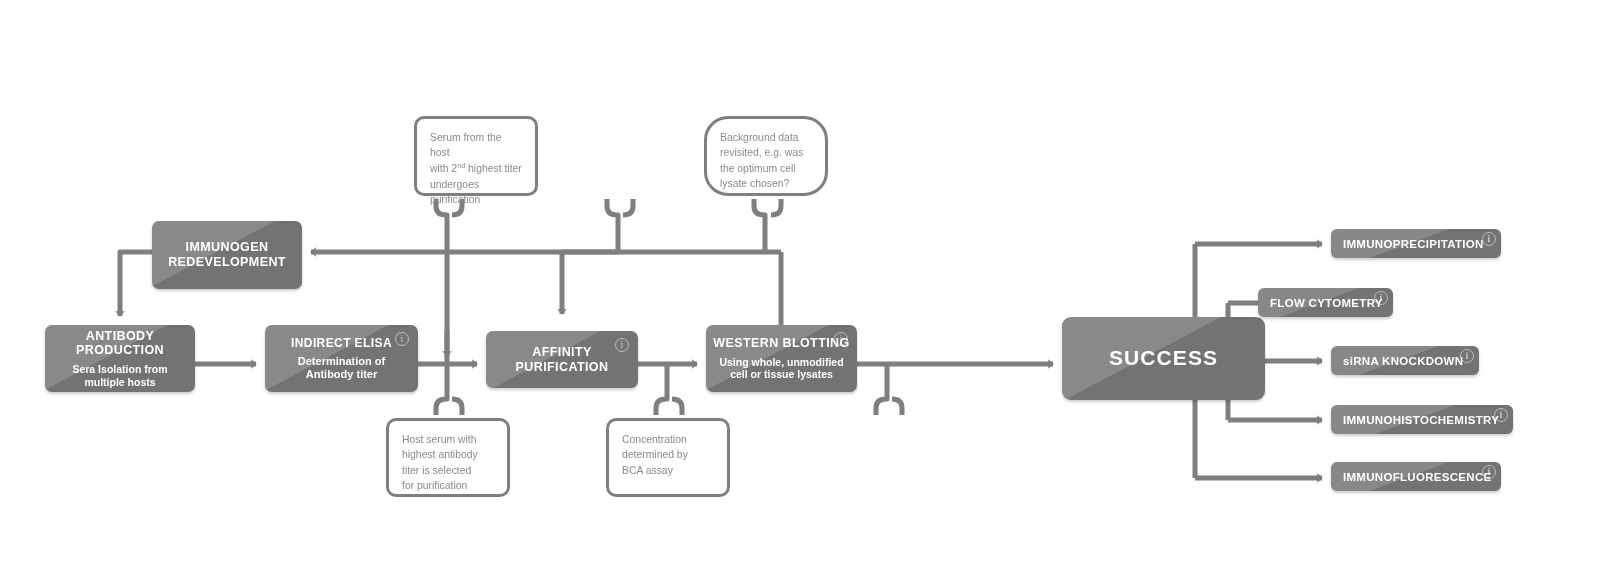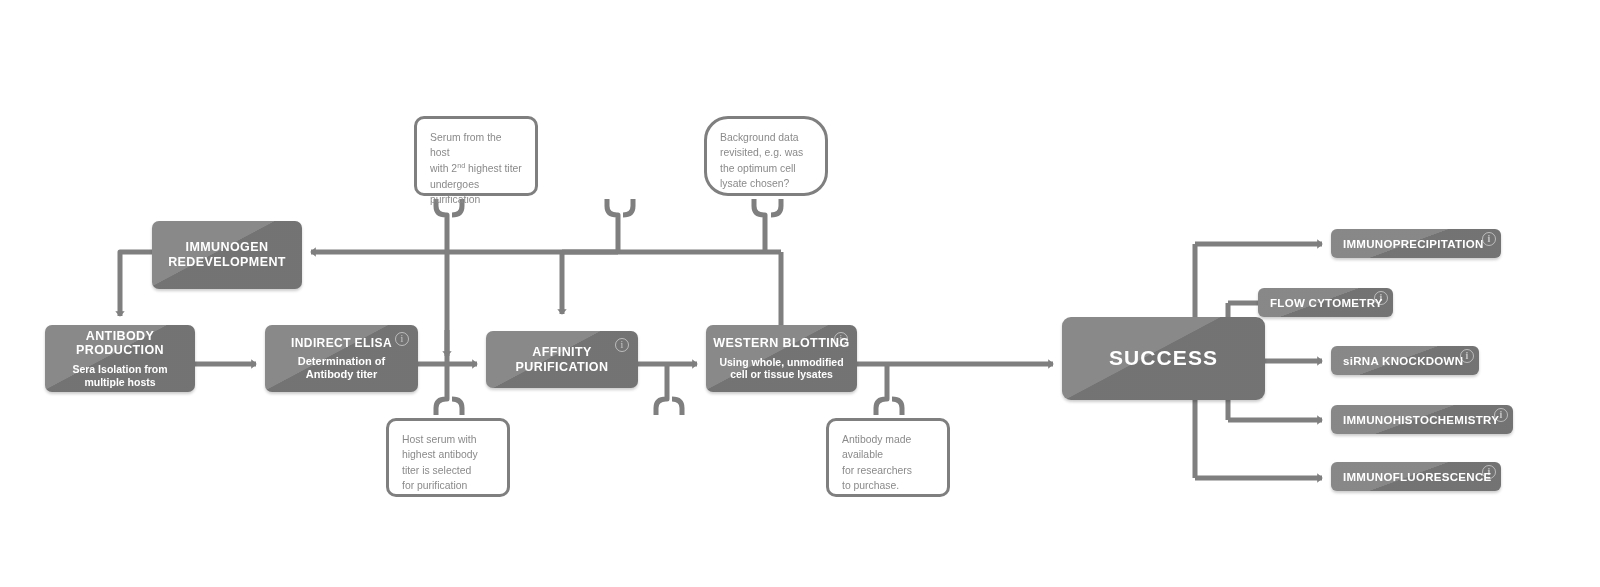--- a/index.html
+++ b/index.html
@@ -302,21 +302,20 @@
     <span>lysate chosen?</span>
   </div>
 
   <div class="note" id="note-host-serum-highest">
     <span>Host serum with</span><br>
     <span>highest antibody</span><br>
     <span>titer is selected</span><br>
     <span>for purification</span>
   </div>
 
-
-  <div class="note" id="note-antibody-available">
-    <span>Antibody made</span><br>
-    <span>available</span><br>
-    <span>for researchers</span><br>
-    <span>to purchase.</span>
-  </div>
+  <div class="note" id="note-concentration-bca">
+    <span>Concentration</span><br>
+    <span>determined by</span><br>
+    <span>BCA assay</span>
+  </div>
+
 
 </div>
 
 </body></html>

